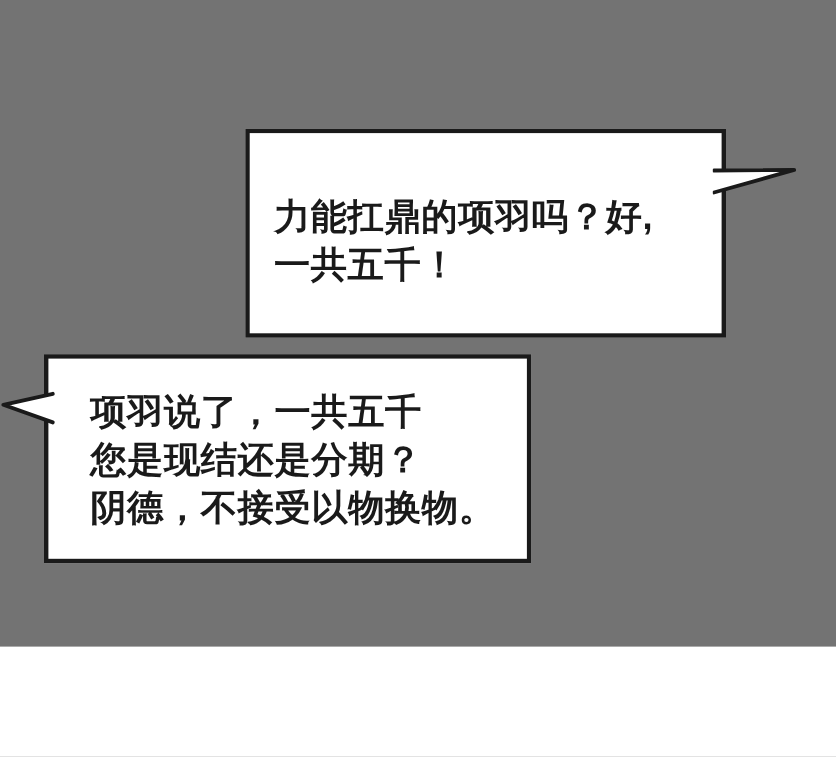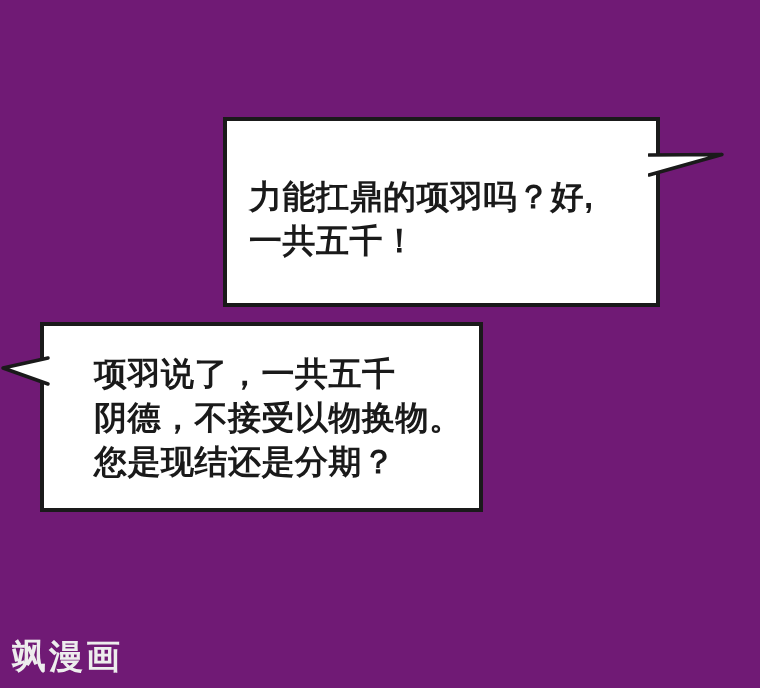--- a/index.html
+++ b/index.html
@@ -3,22 +3,22 @@
 <meta charset="utf-8">
 <style>
   html, body {
     margin: 0;
     padding: 0;
     background: #ffffff;
   }
   .page {
     position: relative;
     width: 760px;
-    height: 688px;
-    background: #701a75;
+    height: 588px;
+    background: #737373;
     overflow: hidden;
     font-family: "Liberation Sans", sans-serif;
   }
   .bubble {
     position: absolute;
     box-sizing: border-box;
     background: #ffffff;
     border: 4px solid #1a1a1a;
   }
   .bubble1 {
@@ -42,21 +42,20 @@
     white-space: nowrap;
     letter-spacing: 0.5px;
   }
   .bubble1 .bubble-text {
     left: 22px;
     top: 54px;
   }
   .bubble2 .bubble-text {
     left: 38px;
     top: 26px;
-    margin-left: 12px;
   }
   .tail {
     position: absolute;
     z-index: 5;
   }
   .tail-right {
     left: 648px;
     top: 146px;
   }
   .tail-left {
@@ -85,22 +84,22 @@
       <div class="line">一共五千！</div>
     </div>
   </div>
   <svg class="tail tail-right" width="82" height="40" viewBox="0 0 82 40">
     <path d="M1,9 L74,8.5 L1,29" fill="#ffffff" stroke="#1a1a1a" stroke-width="3.5" stroke-linejoin="round" stroke-linecap="round"></path>
   </svg>
 
   <div class="bubble bubble2">
     <div class="bubble-text">
       <div class="line">项羽说了，一共五千</div>
+      <div class="line">您是现结还是分期？</div>
       <div class="line">阴德，不接受以物换物。</div>
-      <div class="line">您是现结还是分期？</div>
     </div>
   </div>
   <svg class="tail tail-left" width="52" height="40" viewBox="0 0 52 40">
     <path d="M48,7 L3,17 L48,33" fill="#ffffff" stroke="#1a1a1a" stroke-width="3.5" stroke-linejoin="round" stroke-linecap="round"></path>
   </svg>
 
   <div class="watermark">飒漫画</div>
 
 </div>
 

